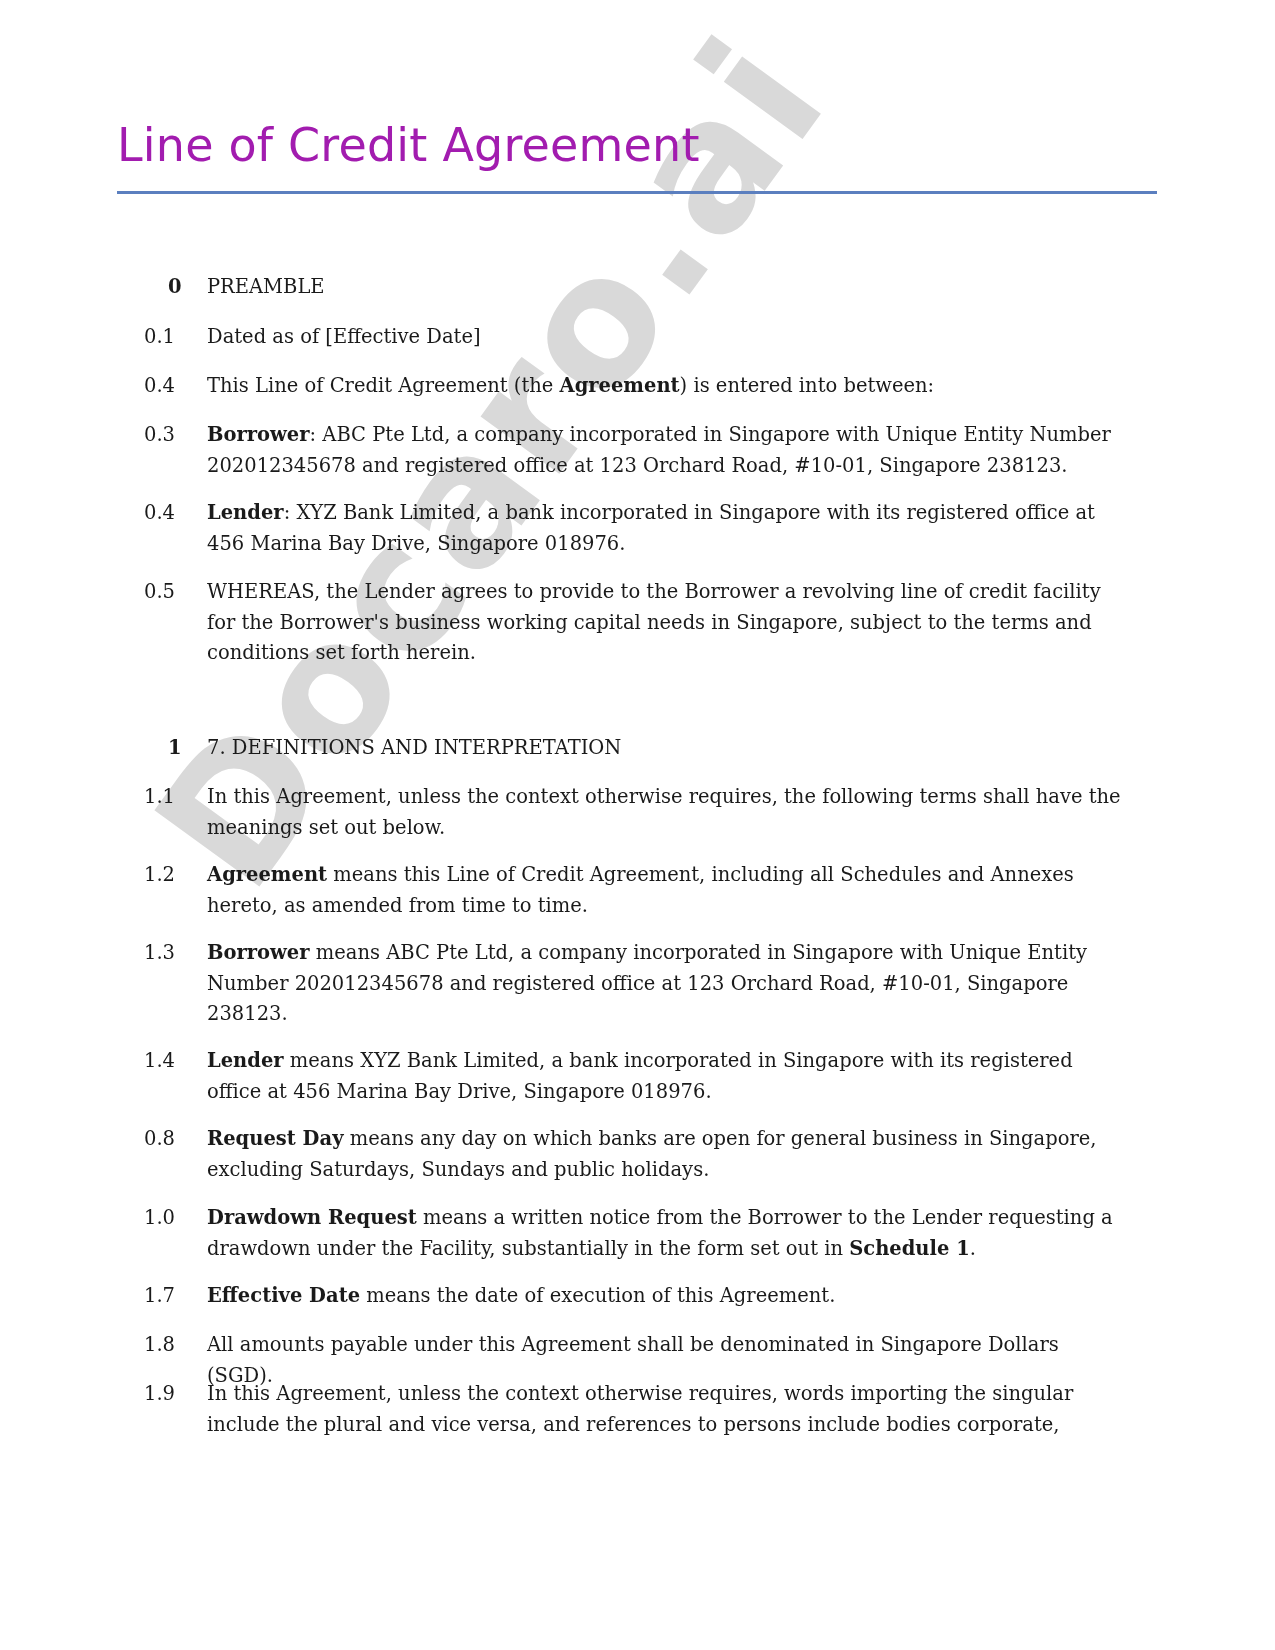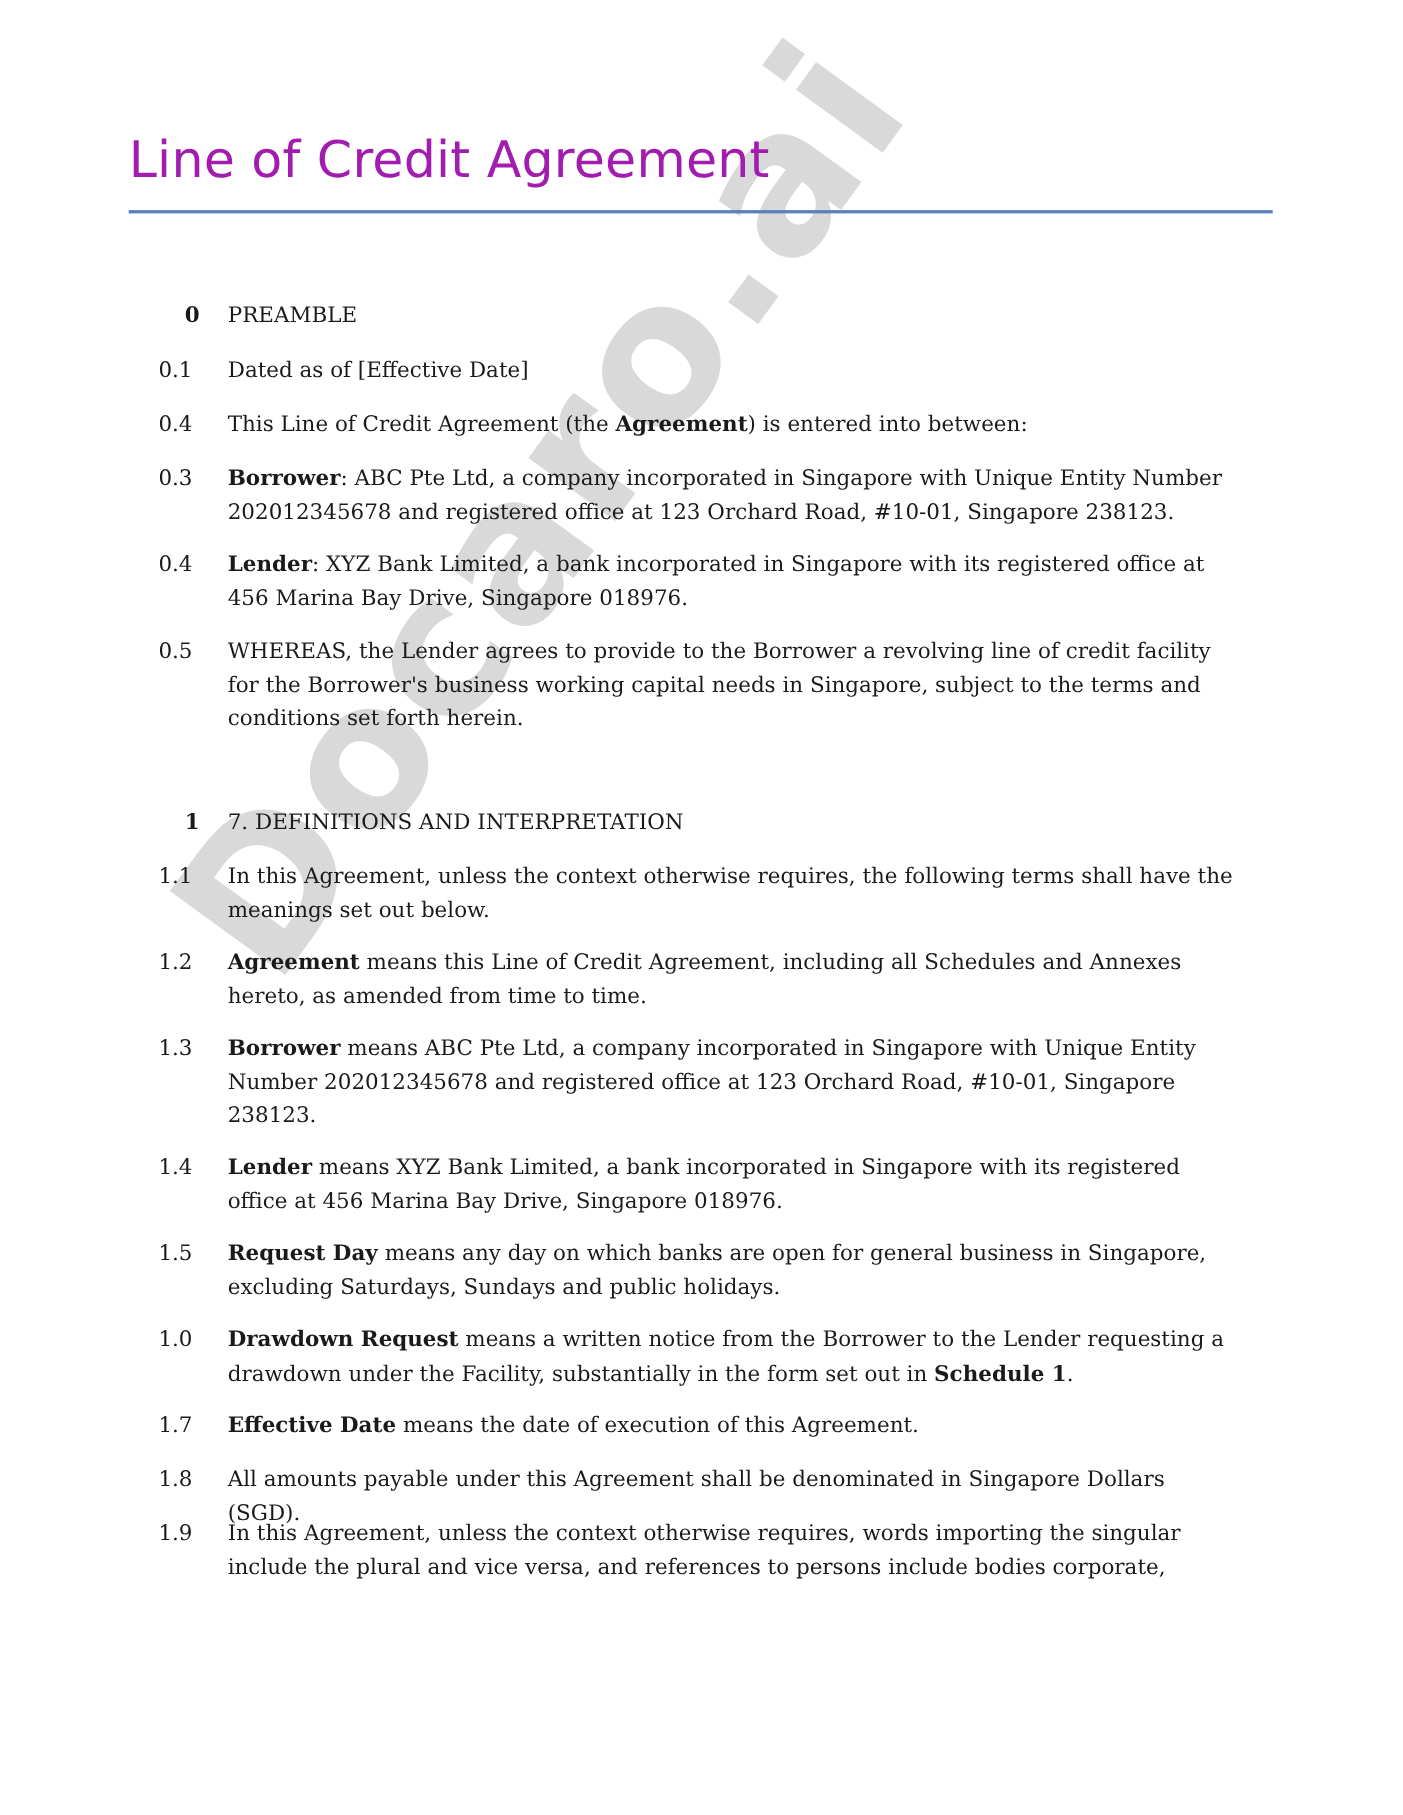--- a/index.html
+++ b/index.html
@@ -93,21 +93,21 @@
       <span class="num">1.3</span>
       <span class="text"><b>Borrower</b><span> </span><span>means ABC Pte Ltd, a company incorporated in Singapore with Unique Entity Number 202012345678 and registered office at 123 Orchard Road, #10-01, Singapore 238123.</span></span>
     </div>
 
     <div class="row" style="top:1046px">
       <span class="num">1.4</span>
       <span class="text"><b>Lender</b><span> </span><span>means XYZ Bank Limited, a bank incorporated in Singapore with its registered office at 456 Marina Bay Drive, Singapore 018976.</span></span>
     </div>
 
     <div class="row" style="top:1124px">
-      <span class="num">1.5</span>
+      <span class="num">0.8</span>
       <span class="text"><b>Request Day</b><span> </span><span>means any day on which banks are open for general business in Singapore, excluding Saturdays, Sundays and public holidays.</span></span>
     </div>
 
     <div class="row" style="top:1203px">
       <span class="num">1.0</span>
       <span class="text"><b>Drawdown Request</b><span> means a written notice from the Borrower to the Lender requesting a drawdown under the Facility, substantially in the form set out in </span><b>Schedule 1</b><span>.</span></span>
     </div>
 
     <div class="row" style="top:1281px">
       <span class="num">1.7</span>

